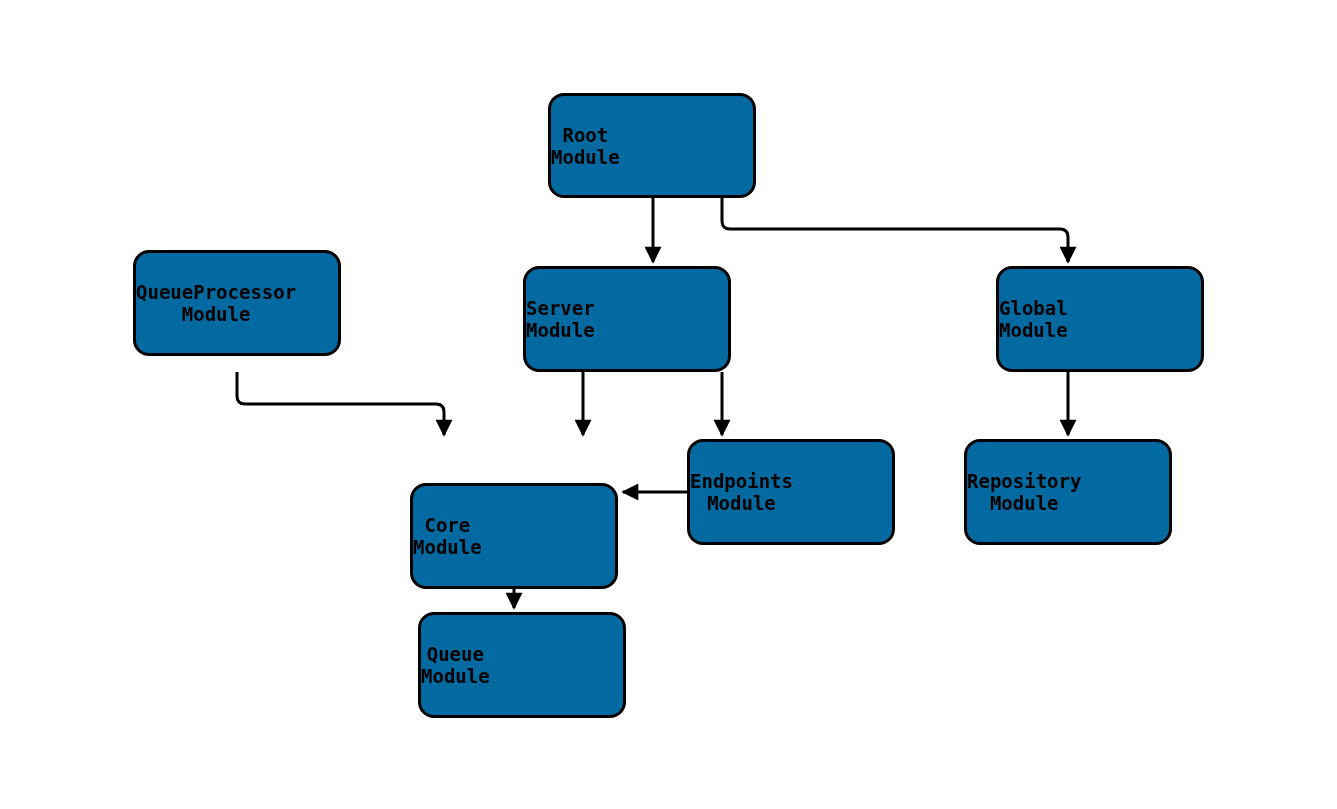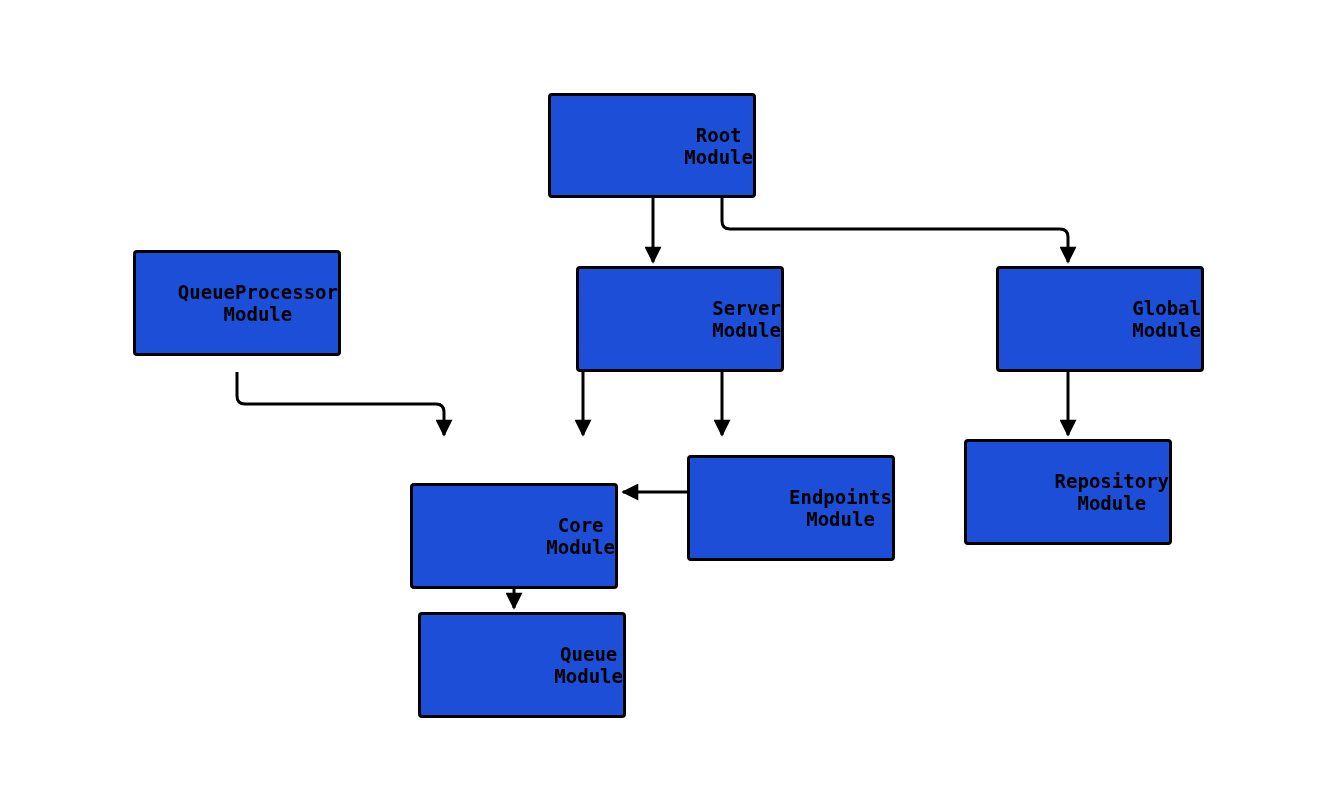--- a/index.html
+++ b/index.html
@@ -24,42 +24,42 @@
   }
   #edges-svg path.edge {
     fill: none;
     stroke: #000000;
     stroke-width: 3;
   }
   .node {
     position: absolute;
     width: 208px;
     height: 106px;
-    background: #1d4ed8;
+    background: #0369a1;
     border: 3px solid #000000;
-    border-radius: 4px;
+    border-radius: 16px;
     box-sizing: border-box;
     display: flex;
     align-items: center;
-    justify-content: flex-end;
+    justify-content: flex-start;
   }
   .node .label {
     font-weight: bold;
     font-size: 19px;
     line-height: 22px;
     color: #000000;
     text-align: center;
     white-space: pre-line;
   }
   .node-root          { left: 548px; top: 93px;  height: 105px; }
   .node-queueprocessor{ left: 133px; top: 250px; }
-  .node-server        { left: 576px; top: 266px; }
+  .node-server        { left: 523px; top: 266px; }
   .node-global        { left: 964px; top: 266px; margin-left: 32px; }
   .node-core          { left: 410px; top: 439px; margin-top: 44px; }
-  .node-endpoints     { left: 687px; top: 439px; margin-top: 16px; }
+  .node-endpoints     { left: 687px; top: 439px; }
   .node-repository    { left: 964px; top: 439px; }
   .node-queue         { left: 418px; top: 612px; }
 </style>
 </head>
 <body>
 
 <div id="canvas">
 
   <svg id="edges-svg" viewBox="0 0 1337 809" xmlns="http://www.w3.org/2000/svg">
     <defs>

